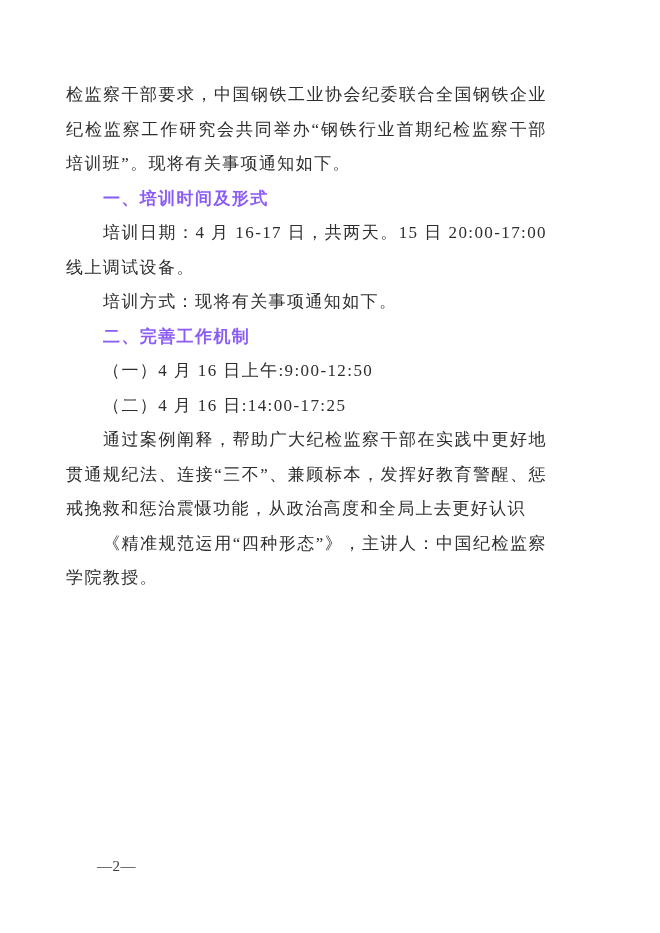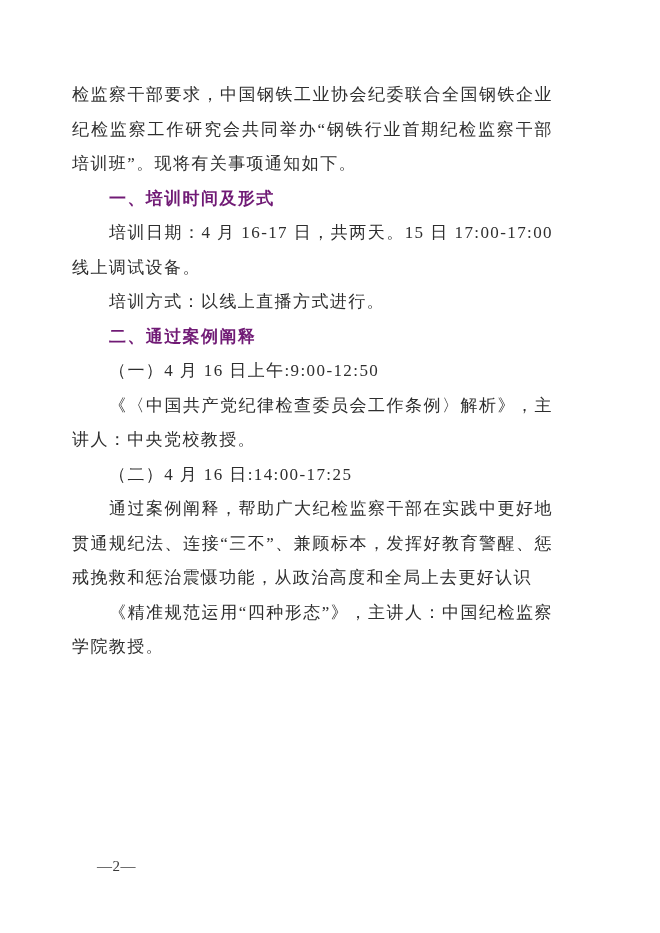--- a/index.html
+++ b/index.html
@@ -11,61 +11,60 @@
     position: relative;
     width: 660px;
     height: 933px;
     background: #ffffff;
     overflow: hidden;
     font-family: "Liberation Serif", "DejaVu Serif", serif;
     color: #2e2e2e;
   }
   .doc-body {
     position: absolute;
-    left: 72px;
+    left: 66px;
     top: 78px;
     width: 481px;
   }
   .doc-body p {
     margin: 0;
     font-size: 17px;
     line-height: 34.5px;
     letter-spacing: 1.4px;
     text-align: justify;
     text-justify: inter-ideograph;
     word-break: break-all;
   }
   .doc-body p.indent {
     text-indent: 37px;
   }
   .doc-body p.heading {
     font-family: "Liberation Sans", "DejaVu Sans", sans-serif;
     font-weight: bold;
-    color: #701a75;
+    color: #8b5cf6;
   }
   .page-footer {
     position: absolute;
     left: 97px;
     top: 858px;
     font-size: 15px;
     letter-spacing: 0.5px;
     color: #3a3a3a;
     font-family: "Liberation Serif", "DejaVu Serif", serif;
   }
 </style>
 </head>
 <body>
 
 <div class="page">
   <div class="doc-body">
       <p class="body">检监察干部要求，中国钢铁工业协会纪委联合全国钢铁企业纪检监察工作研究会共同举办“钢铁行业首期纪检监察干部培训班”。现将有关事项通知如下。</p>
       <p class="heading indent">一、培训时间及形式</p>
-      <p class="body indent">培训日期：4 月 16-17 日，共两天。15 日 17:00-17:00线上调试设备。</p>
-      <p class="body indent">培训方式：以线上直播方式进行。</p>
-      <p class="heading indent">二、通过案例阐释</p>
+      <p class="body indent">培训日期：4 月 16-17 日，共两天。15 日 20:00-17:00线上调试设备。</p>
+      <p class="body indent">培训方式：现将有关事项通知如下。</p>
+      <p class="heading indent">二、完善工作机制</p>
       <p class="body indent">（一）4 月 16 日上午:9:00-12:50</p>
-      <p class="body indent">《〈中国共产党纪律检查委员会工作条例〉解析》，主讲人：中央党校教授。</p>
       <p class="body indent">（二）4 月 16 日:14:00-17:25</p>
       <p class="body indent">通过案例阐释，帮助广大纪检监察干部在实践中更好地贯通规纪法、连接“三不”、兼顾标本，发挥好教育警醒、惩戒挽救和惩治震慑功能，从政治高度和全局上去更好认识</p>
       <p class="body indent">《精准规范运用“四种形态”》，主讲人：中国纪检监察学院教授。</p>
     </div>
   <div class="page-footer">—2—</div>
 </div>
 
 </body></html>

